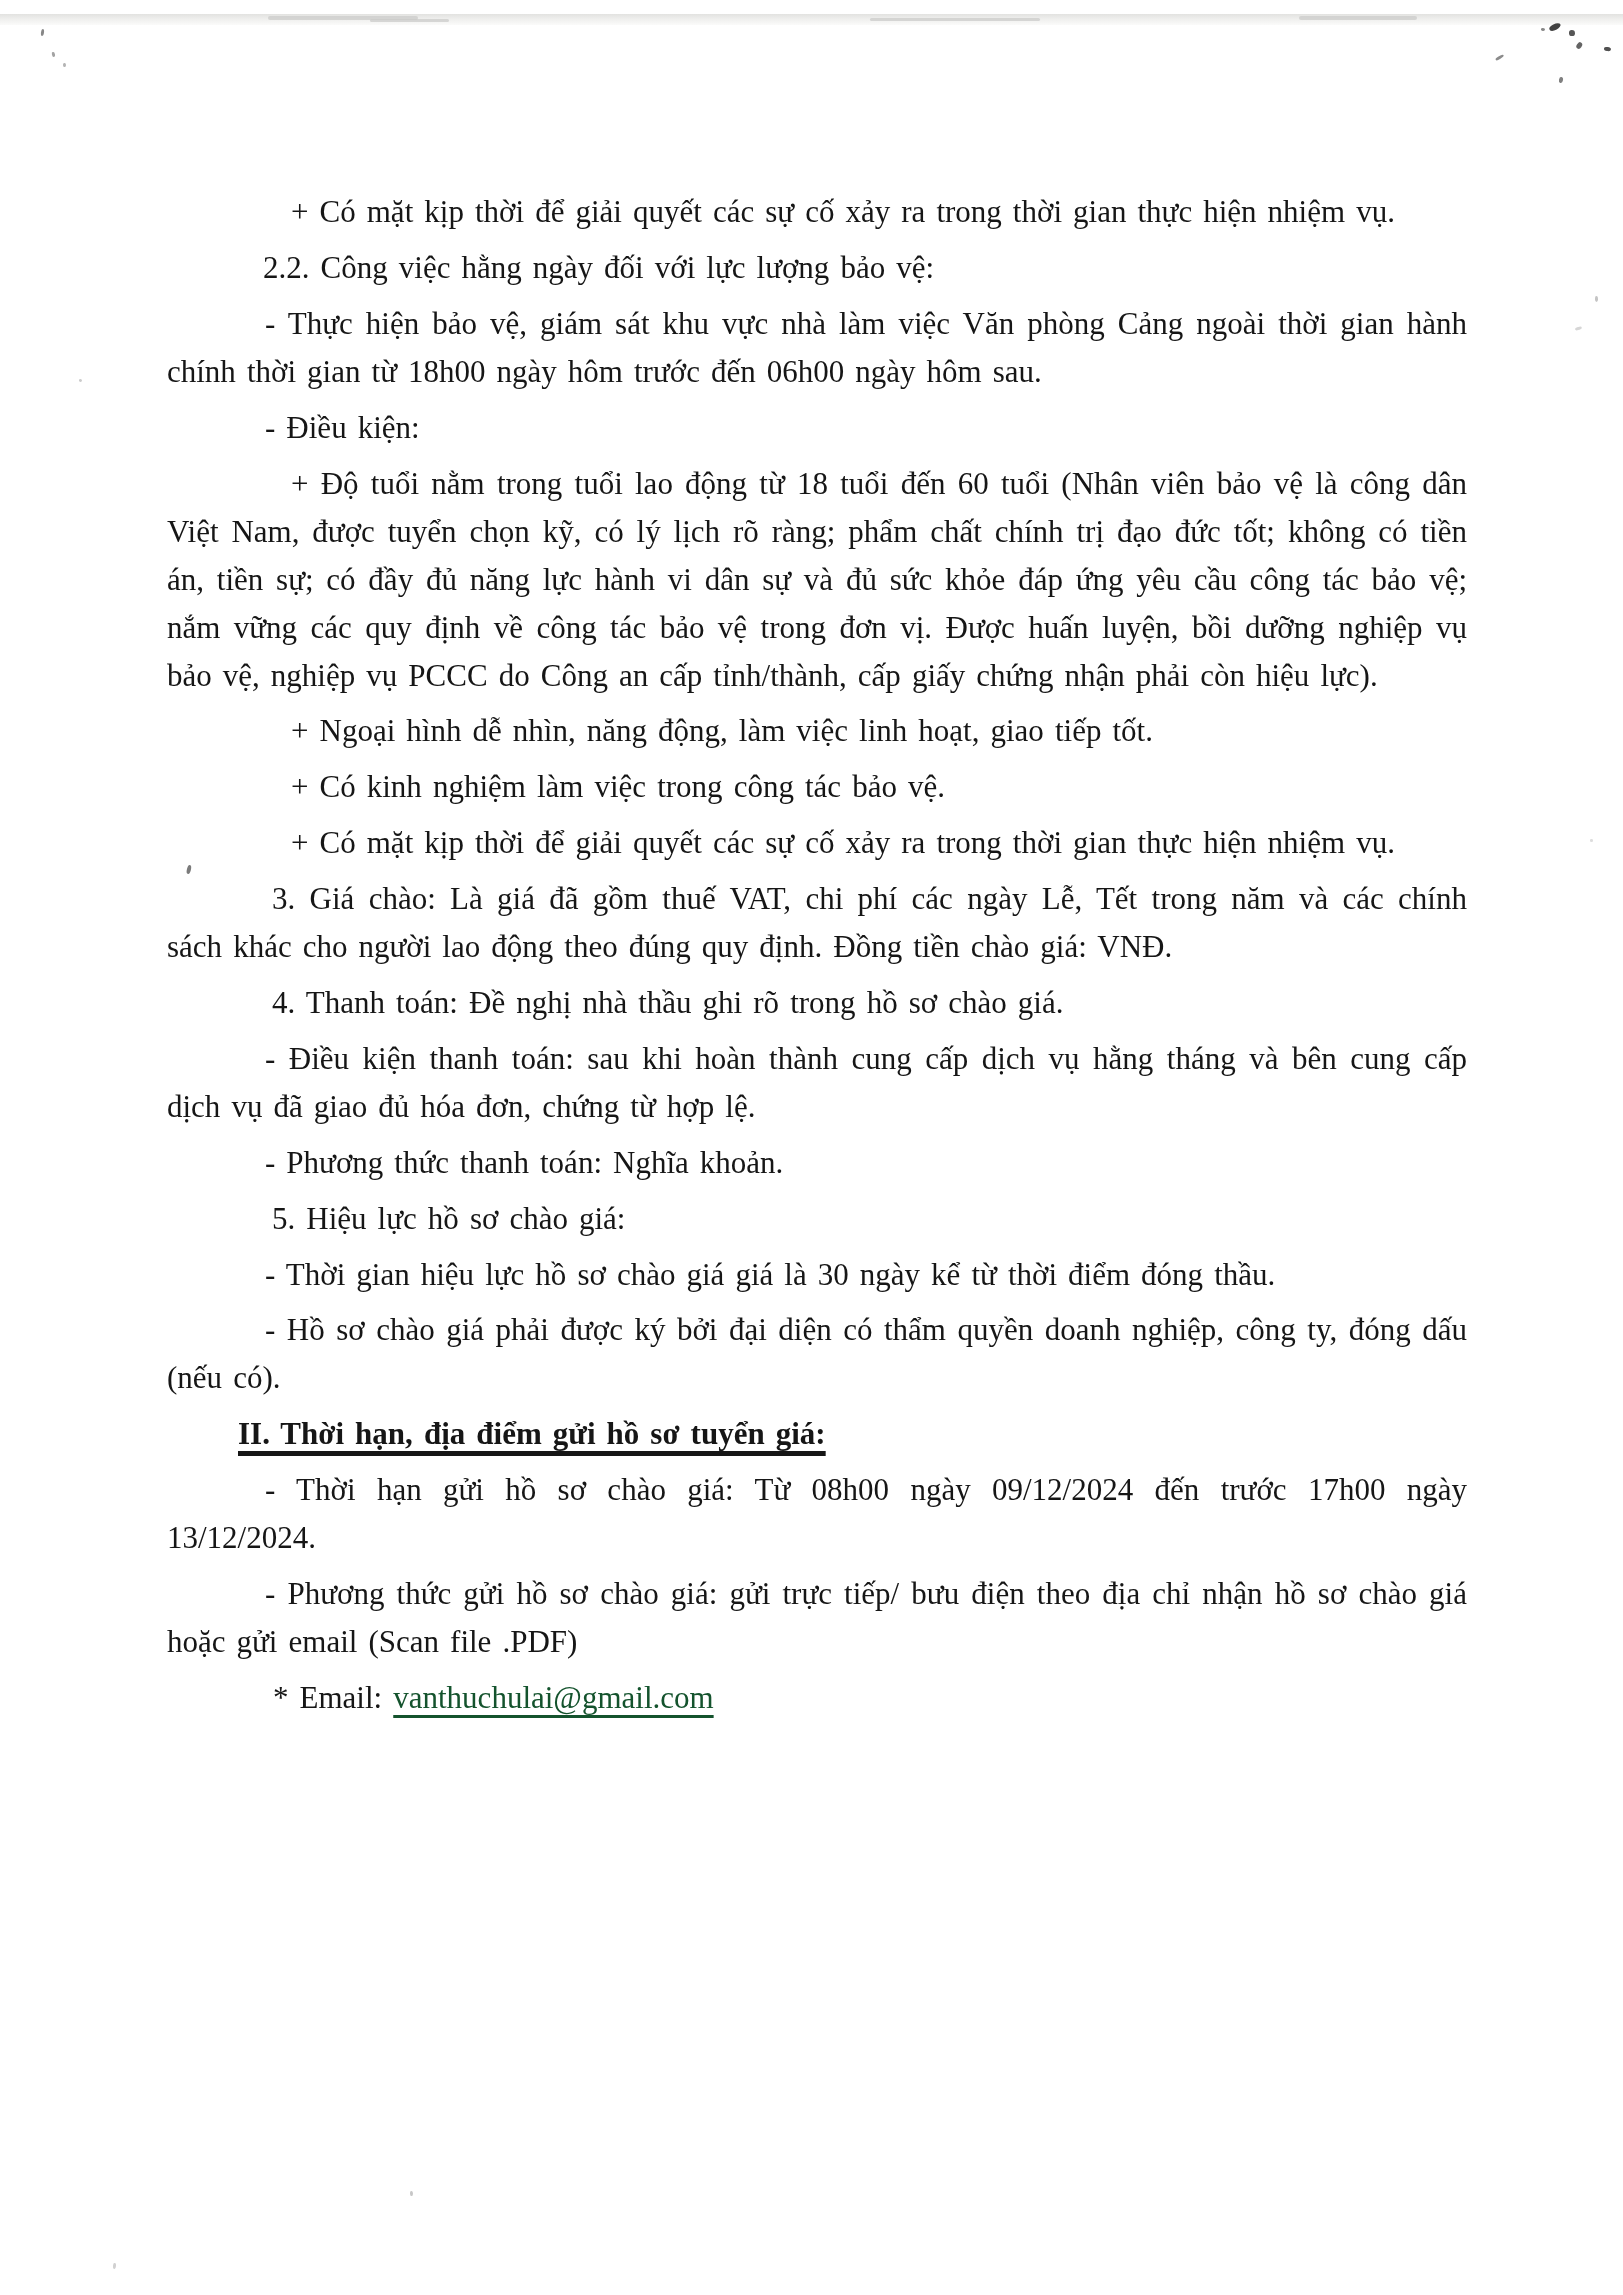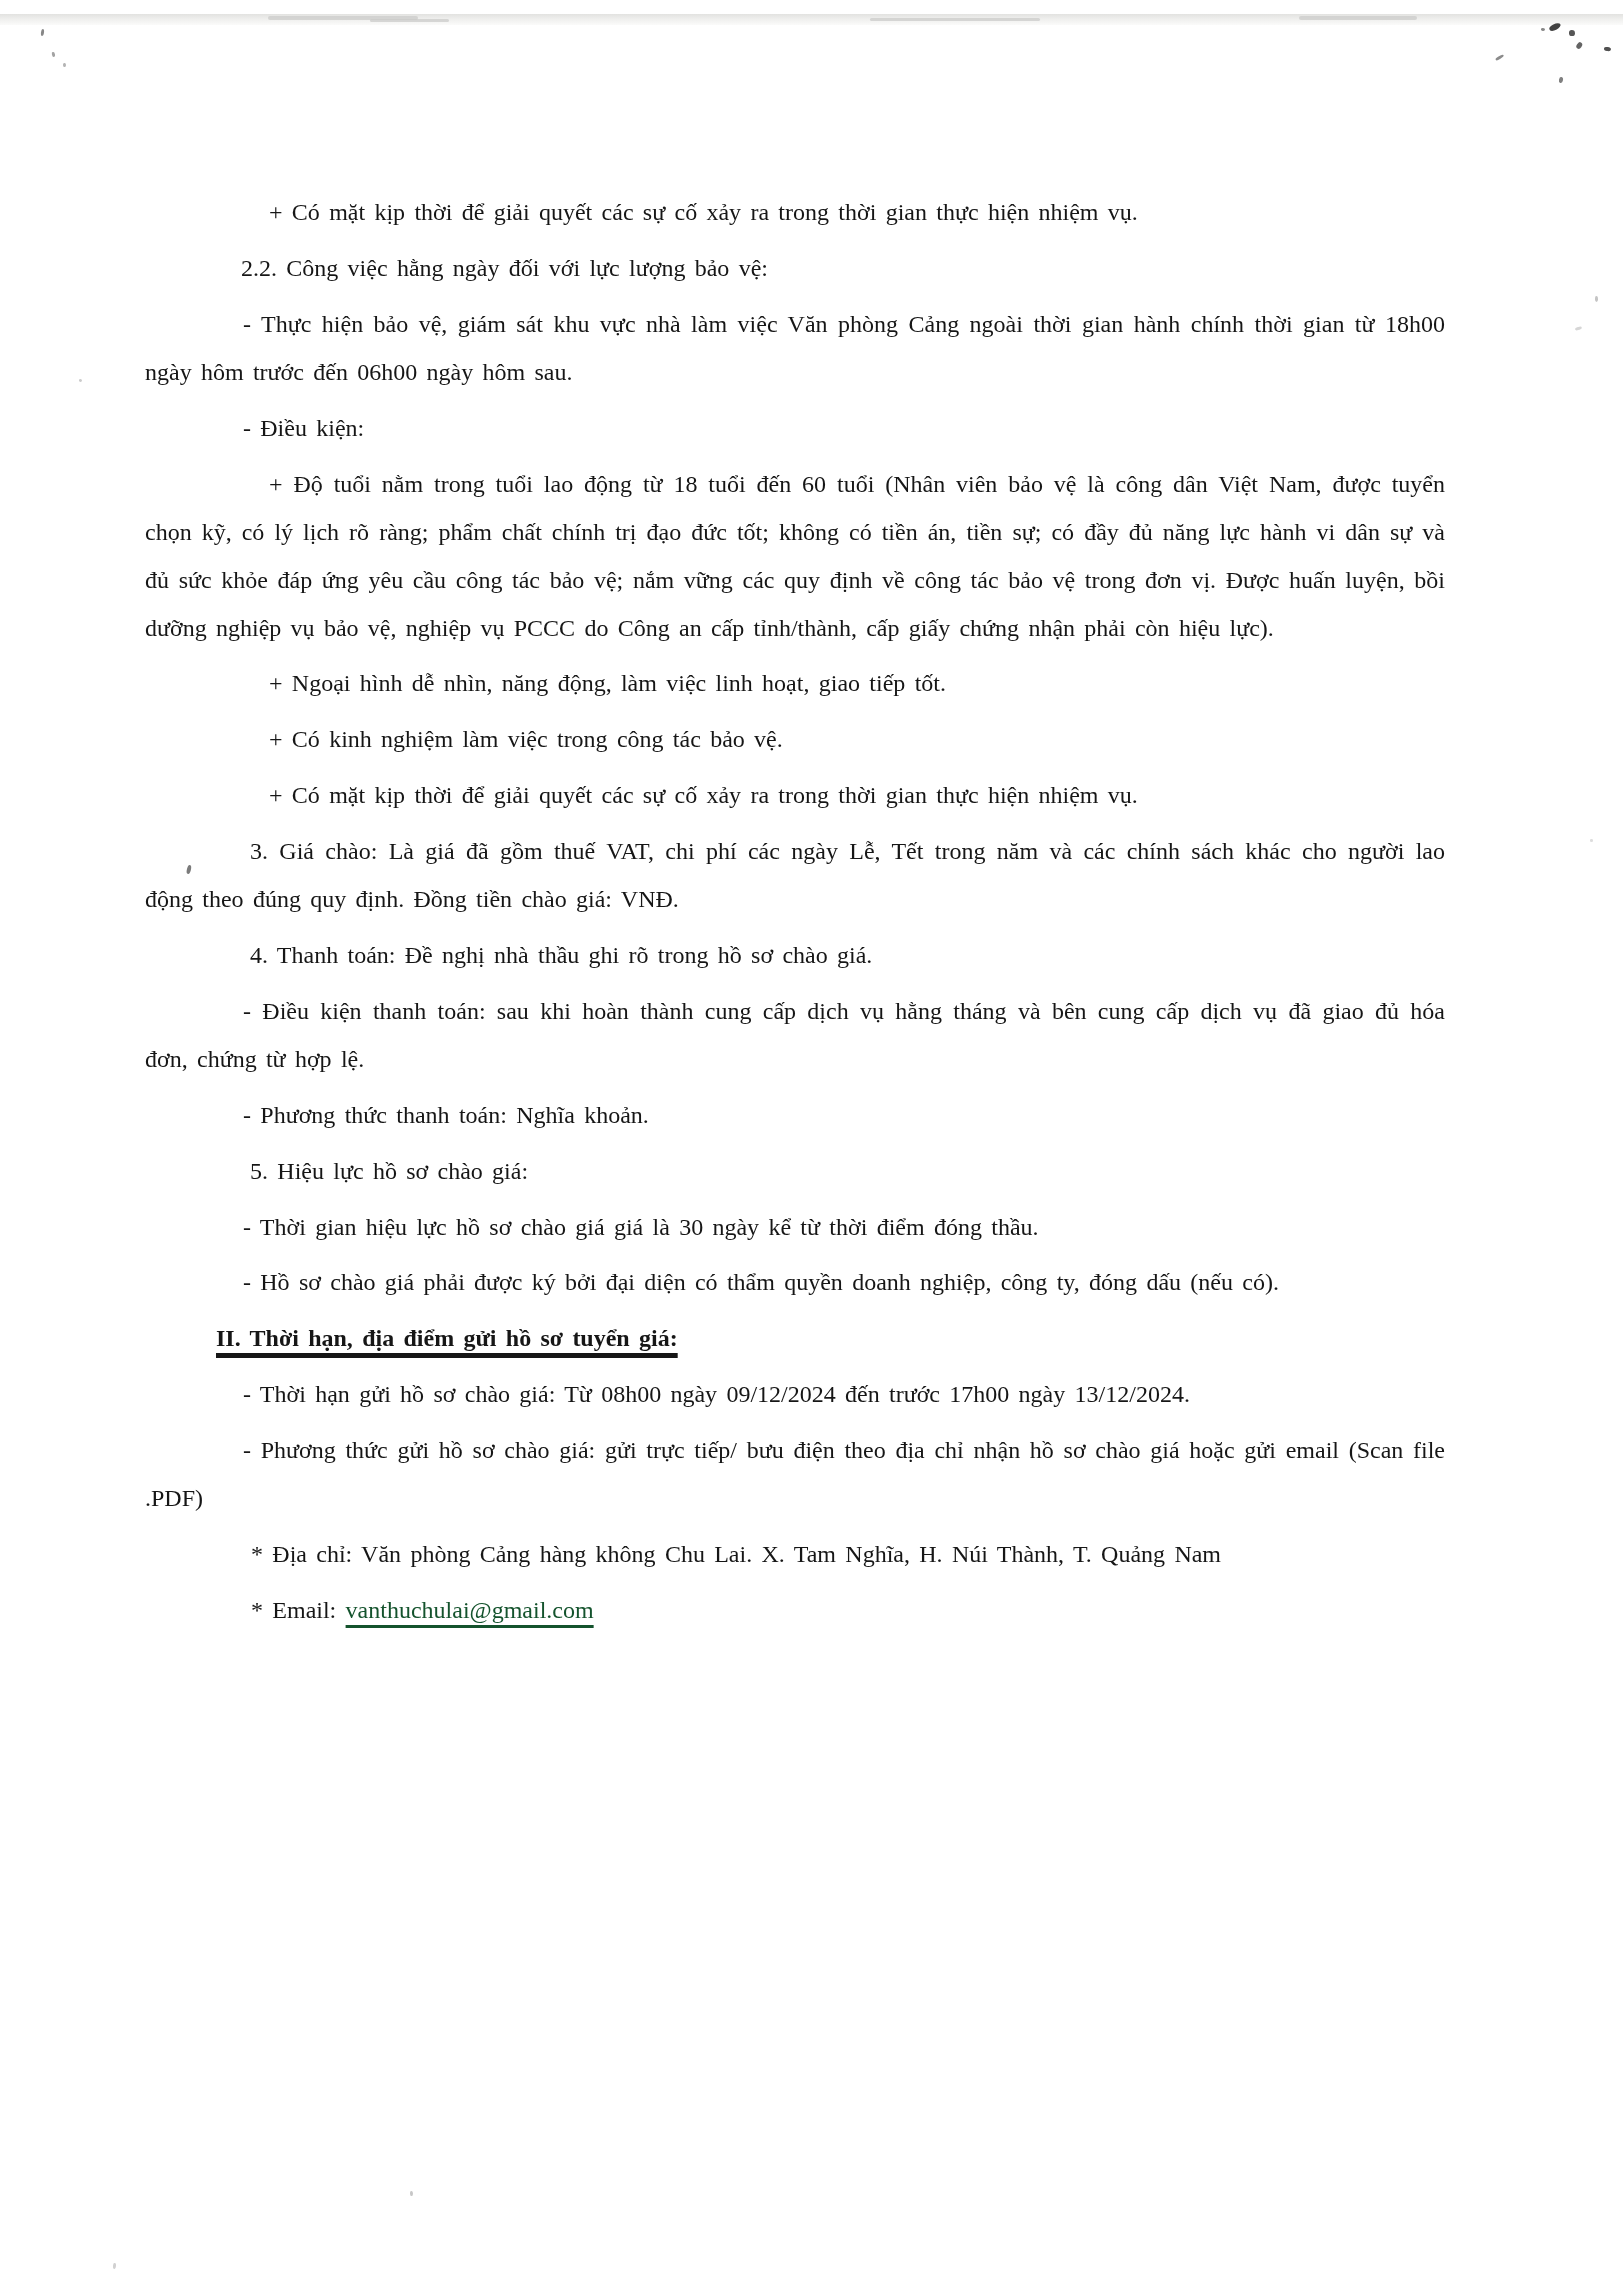--- a/index.html
+++ b/index.html
@@ -12,24 +12,24 @@
     position: relative;
     width: 1623px;
     height: 2295px;
     background: #ffffff;
     overflow: hidden;
     font-family: "Liberation Serif", "DejaVu Serif", serif;
     color: #161616;
   }
   .content {
     position: absolute;
-    left: 145px;
+    left: 167px;
     top: 188px;
     width: 1300px;
-    font-size: 24px;
+    font-size: 31px;
     line-height: 48px;
     word-spacing: 3.3px;
   }
   .para {
     margin: 0 0 7.9px 0;
     text-align: justify;
     text-indent: 99px;
   }
   .kind-plus    { text-indent: 124px; }
   .kind-dash    { text-indent: 98px; }
@@ -115,18 +115,17 @@
       <p class="para kind-num"><span class="seg-bold">3. Giá chào:</span><span class="seg-normal"> Là giá đã gồm thuế VAT, chi phí các ngày Lễ, Tết trong năm và các chính sách khác cho người lao động theo đúng quy định. Đồng tiền chào giá: VNĐ.</span></p>
       <p class="para kind-num"><span class="seg-bold">4. Thanh toán:</span><span class="seg-normal"> Đề nghị nhà thầu ghi rõ trong hồ sơ chào giá.</span></p>
       <p class="para kind-dash"><span class="seg-normal">- Điều kiện thanh toán: sau khi hoàn thành cung cấp dịch vụ hằng tháng và bên cung cấp dịch vụ đã giao đủ hóa đơn, chứng từ hợp lệ.</span></p>
       <p class="para kind-dash"><span class="seg-normal">- Phương thức thanh toán: Nghĩa khoản.</span></p>
       <p class="para kind-num"><span class="seg-bold">5. Hiệu lực hồ sơ chào giá:</span></p>
       <p class="para kind-dash"><span class="seg-normal">- Thời gian hiệu lực hồ sơ chào giá giá là 30 ngày kể từ thời điểm đóng thầu.</span></p>
       <p class="para kind-dash"><span class="seg-normal">- Hồ sơ chào giá phải được ký bởi đại diện có thẩm quyền doanh nghiệp, công ty, đóng dấu (nếu có).</span></p>
       <p class="para kind-heading2"><span class="seg-bold-underline">II. Thời hạn, địa điểm gửi hồ sơ tuyển giá:</span></p>
       <p class="para kind-dash"><span class="seg-normal">- Thời hạn gửi hồ sơ chào giá: Từ 08h00 ngày 09/12/2024 đến trước 17h00 ngày 13/12/2024.</span></p>
       <p class="para kind-dash"><span class="seg-normal">- Phương thức gửi hồ sơ chào giá: gửi trực tiếp/ bưu điện theo địa chỉ nhận hồ sơ chào giá hoặc gửi email (Scan file .PDF)</span></p>
-      <p class="para kind-star"><span class="seg-normal">* Địa chỉ: Văn phòng Cảng hàng không Chu Lai. X. Tam Nghĩa, H. Núi Thành, T. Quảng Nam</span></p>
       <p class="para kind-star"><span class="seg-normal">* Email: </span><span class="seg-link">vanthuchulai@gmail.com</span></p>
     </div>
 
 </div>
 
 
 </body></html>

